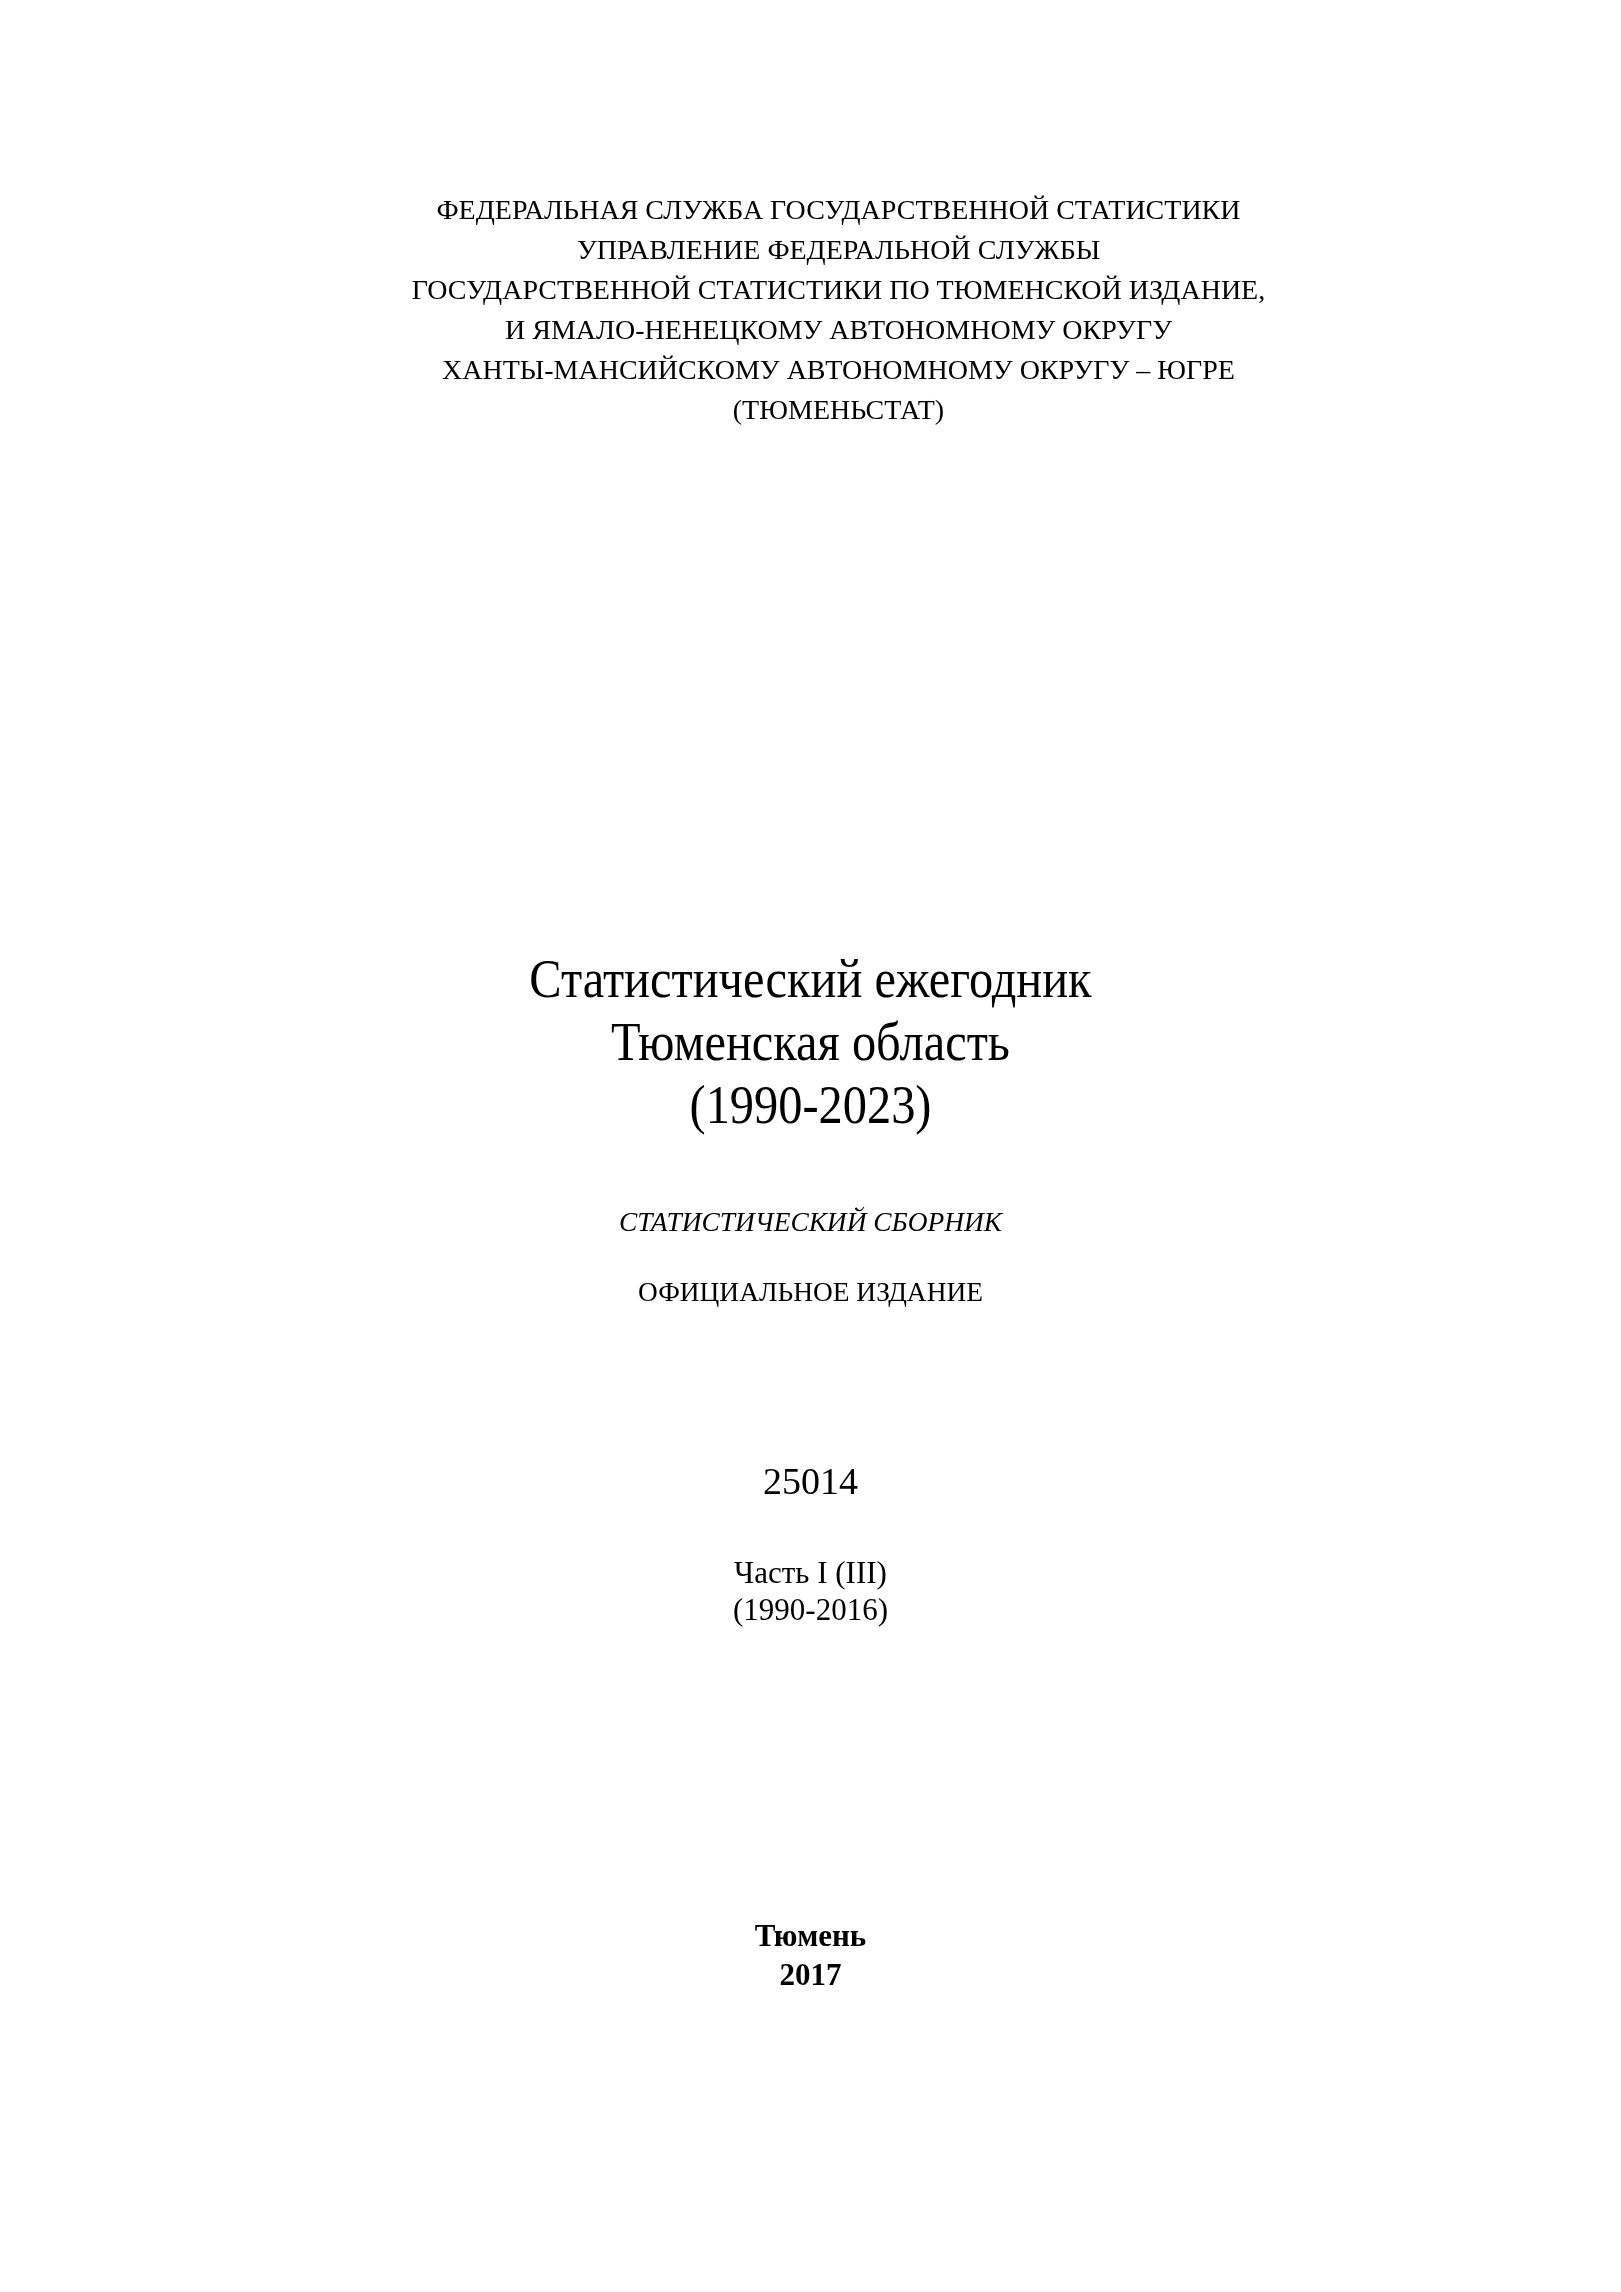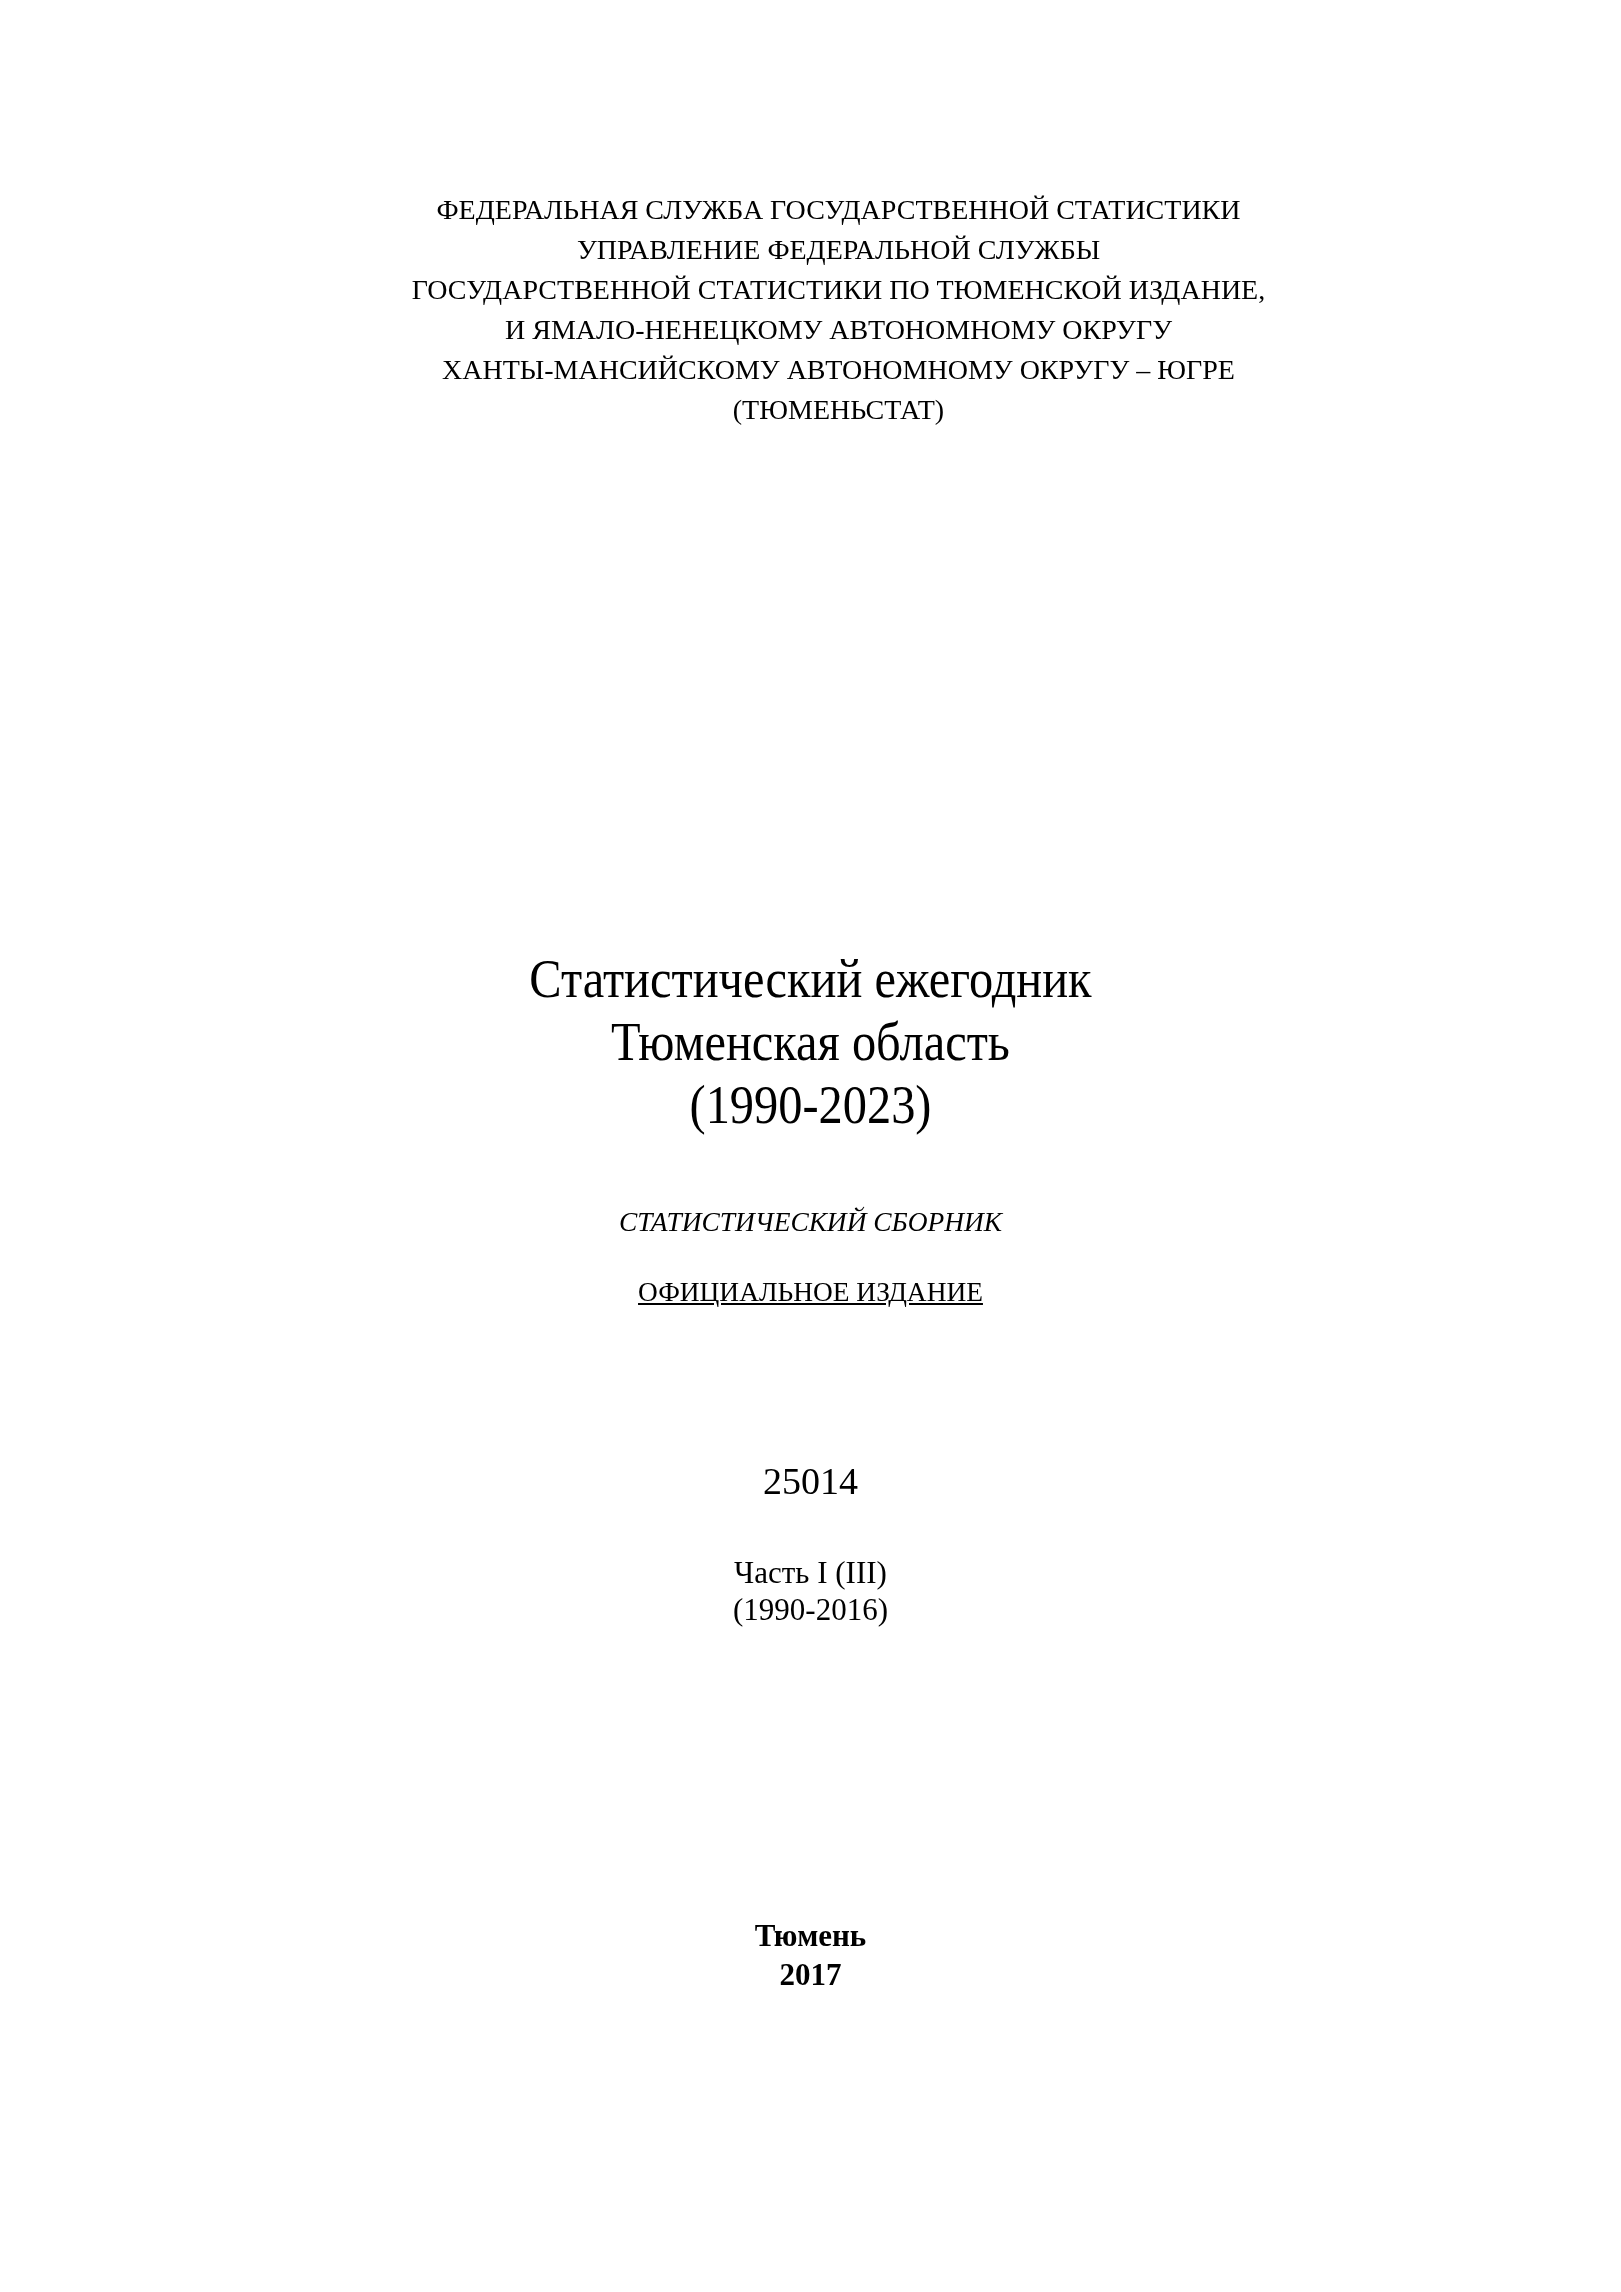--- a/index.html
+++ b/index.html
@@ -45,21 +45,20 @@
     #subtitle-1 {
       top: 1205px;
       font-size: 27.4px;
       line-height: 35px;
       font-style: italic;
     }
     #subtitle-2 {
       top: 1275px;
       font-size: 27.4px;
       line-height: 35px;
-      text-decoration: underline;
     }
     
     #catalog {
       top: 1457px;
       font-size: 38px;
       line-height: 49px;
     }
     
     #parts {
       top: 1554px;

